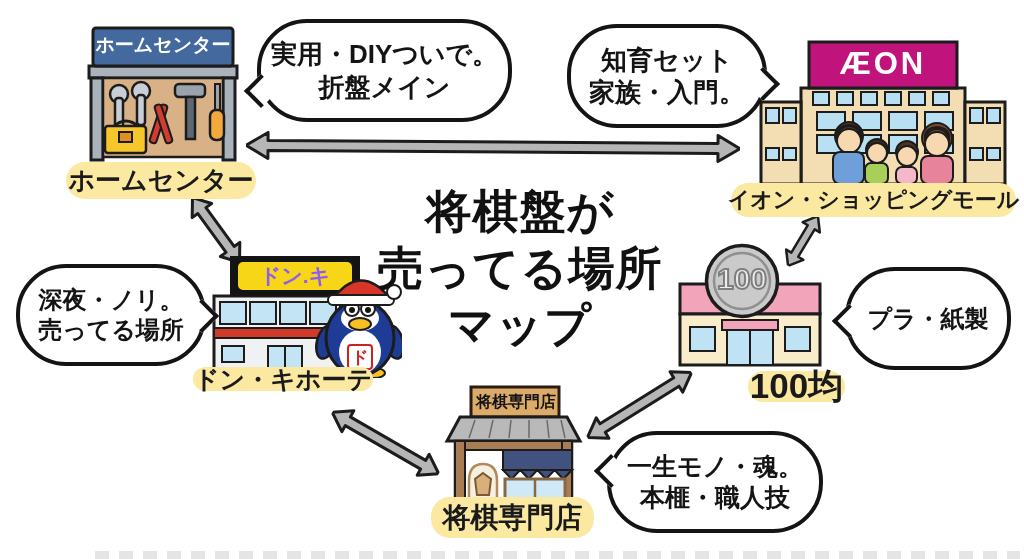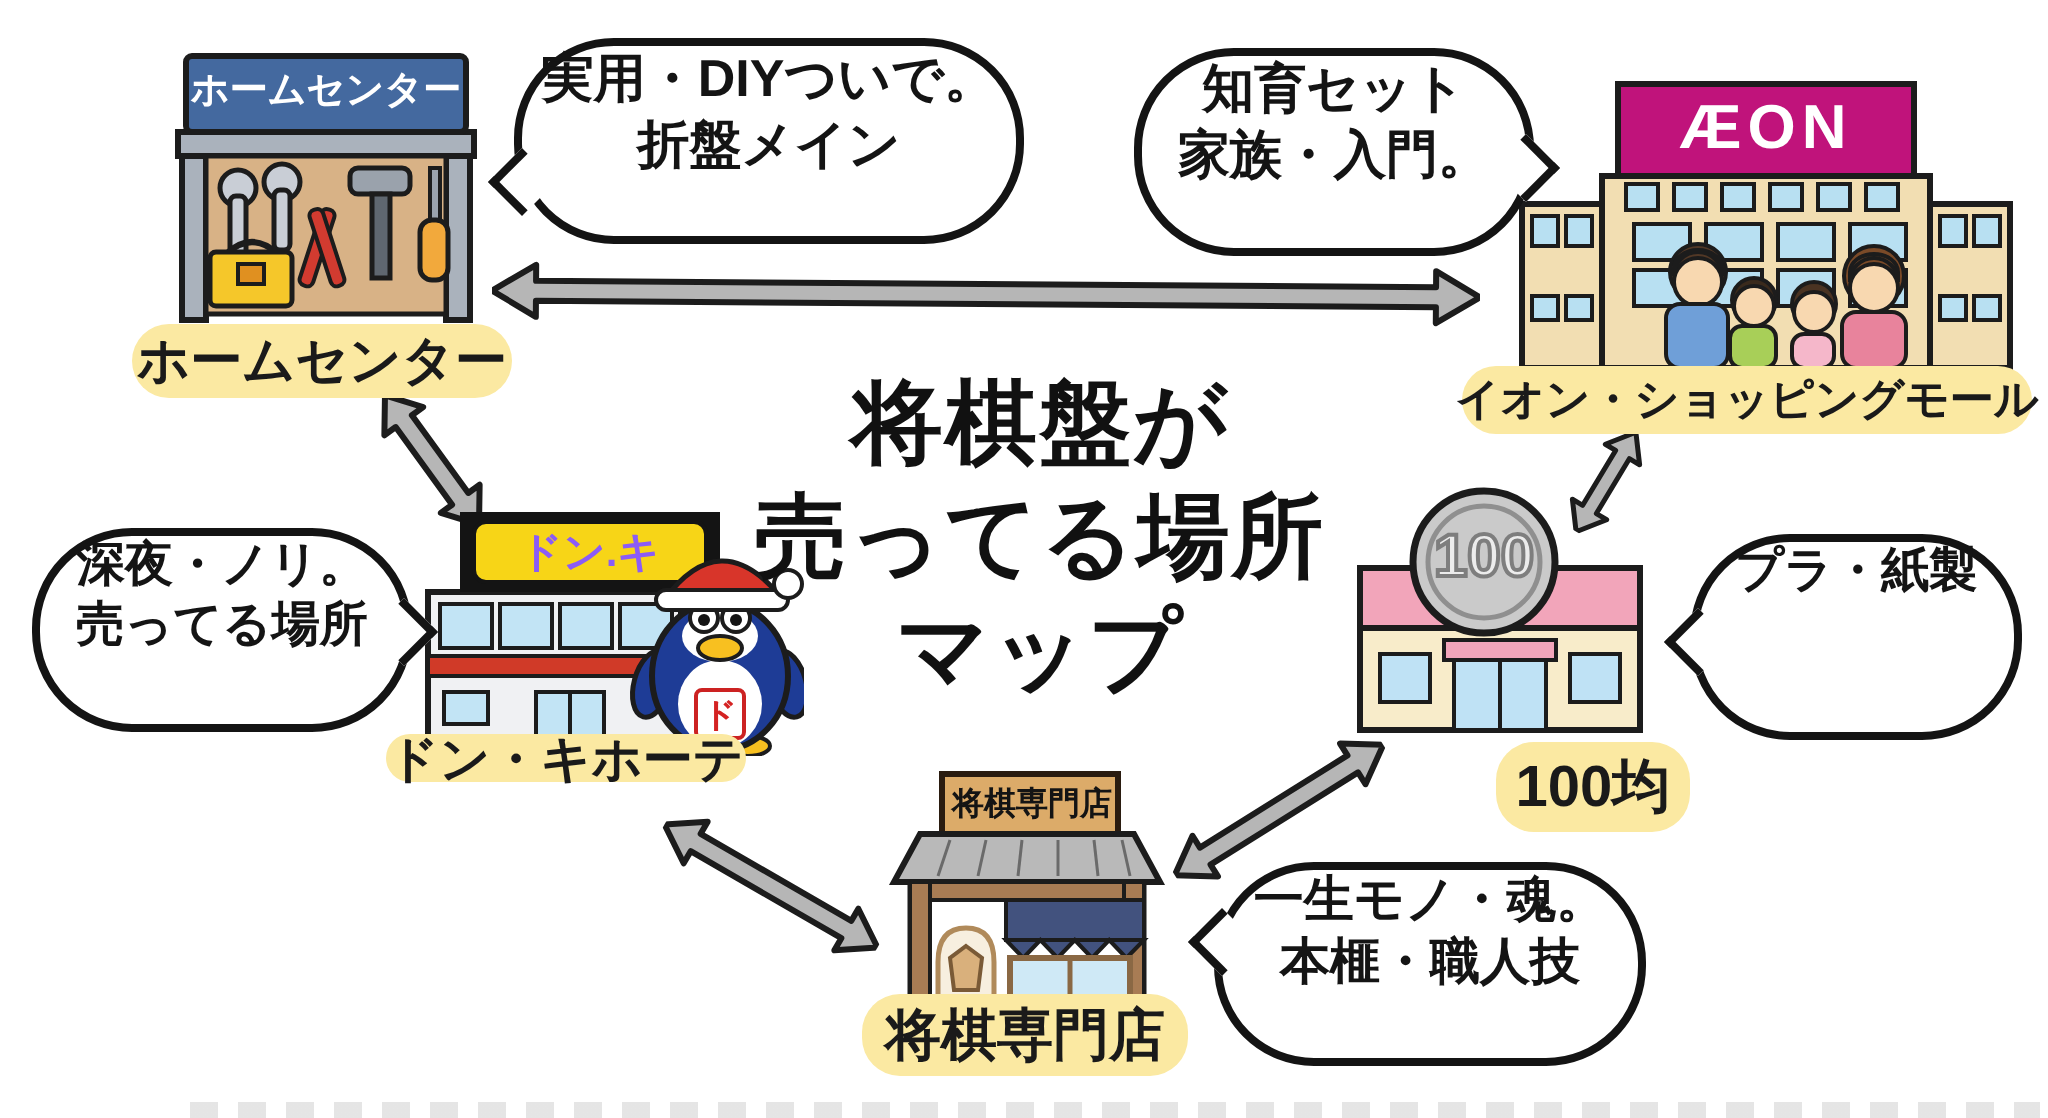--- a/index.html
+++ b/index.html
@@ -3,21 +3,21 @@
 <meta charset="utf-8">
 <style>
   html,body{margin:0;padding:0;background:#fff;}
   #stage{position:relative;width:1024px;height:559px;background:#ffffff;overflow:hidden;
          font-family:"Liberation Sans","DejaVu Sans",sans-serif;color:#111;}
   
   .pill{position:absolute;background:#fbe9a2;border-radius:19px;display:flex;align-items:center;
         justify-content:center;font-weight:800;color:#1a1a1a;white-space:nowrap;z-index:4;}
   
   .bubble{position:absolute;background:#fff;border:4px solid #141414;border-radius:50px;
-          display:flex;flex-direction:column;align-items:center;
+          display:flex;flex-direction:column;align-items:center;justify-content:center;
           font-weight:800;color:#141414;text-align:center;z-index:4;line-height:1.25;}
   .tail{position:absolute;width:20px;height:20px;background:#fff;transform:rotate(45deg);z-index:5;}
   .tail.left{border-left:4px solid #141414;border-bottom:4px solid #141414;}
   .tail.right{border-top:4px solid #141414;border-right:4px solid #141414;}
   
   #title{position:absolute;left:352px;top:183px;width:336px;text-align:center;z-index:3;
          font-weight:900;font-size:46px;line-height:57px;color:#111;letter-spacing:1px;}
   
   .signtext{position:absolute;display:flex;align-items:center;justify-content:center;
             font-weight:900;white-space:nowrap;z-index:3;}
@@ -190,21 +190,21 @@
     <rect x="50" y="49" width="46" height="35" fill="#bfe2f5" stroke="#1c1c1c" stroke-width="2"></rect>
     <line x1="73" y1="49" x2="73" y2="84" stroke="#1c1c1c" stroke-width="2"></line>
     <rect x="13" y="46" width="25" height="24" fill="#bfe2f5" stroke="#1c1c1c" stroke-width="2"></rect>
     <rect x="108" y="46" width="25" height="24" fill="#bfe2f5" stroke="#1c1c1c" stroke-width="2"></rect>
   </svg>
   <svg class="bldg" style="left:703px;top:242px;z-index:3;" width="78" height="78" viewBox="0 0 78 78">
     <circle cx="39" cy="39" r="35.5" fill="#cacaca" stroke="#1c1c1c" stroke-width="3.5"></circle>
     <circle cx="39" cy="39" r="28" fill="none" stroke="#8f8f8f" stroke-width="2.5"></circle>
   </svg>
   <div class="signtext" id="coin-text" style="left:703px;top:256px;width:78px;height:46px;font-size:30px;z-index:3;">100</div>
-  <div class="pill" style="left:748px;top:371px;width:97px;height:45px;font-size:29px;">100均</div>
+  <div class="pill" style="left:748px;top:371px;width:97px;height:31px;font-size:35px;">100均</div>
 
   <svg class="bldg" style="left:441px;top:385px;" width="145" height="152" viewBox="0 0 145 152">
     <rect x="30" y="2" width="88" height="30" fill="#dcab69" stroke="#2a1c10" stroke-width="3"></rect>
     <polygon points="6,56 139,56 126,32 19,32" fill="#b9b9b9" stroke="#1c1c1c" stroke-width="3"></polygon>
     <g stroke="#6a6a6a" stroke-width="1.5">
       <line x1="34" y1="35" x2="28" y2="53"></line>
         <line x1="52" y1="35" x2="48" y2="53"></line>
       <line x1="70" y1="35" x2="68" y2="53"></line>
         <line x1="88" y1="35" x2="88" y2="53"></line>
       <line x1="106" y1="35" x2="108" y2="53"></line>

